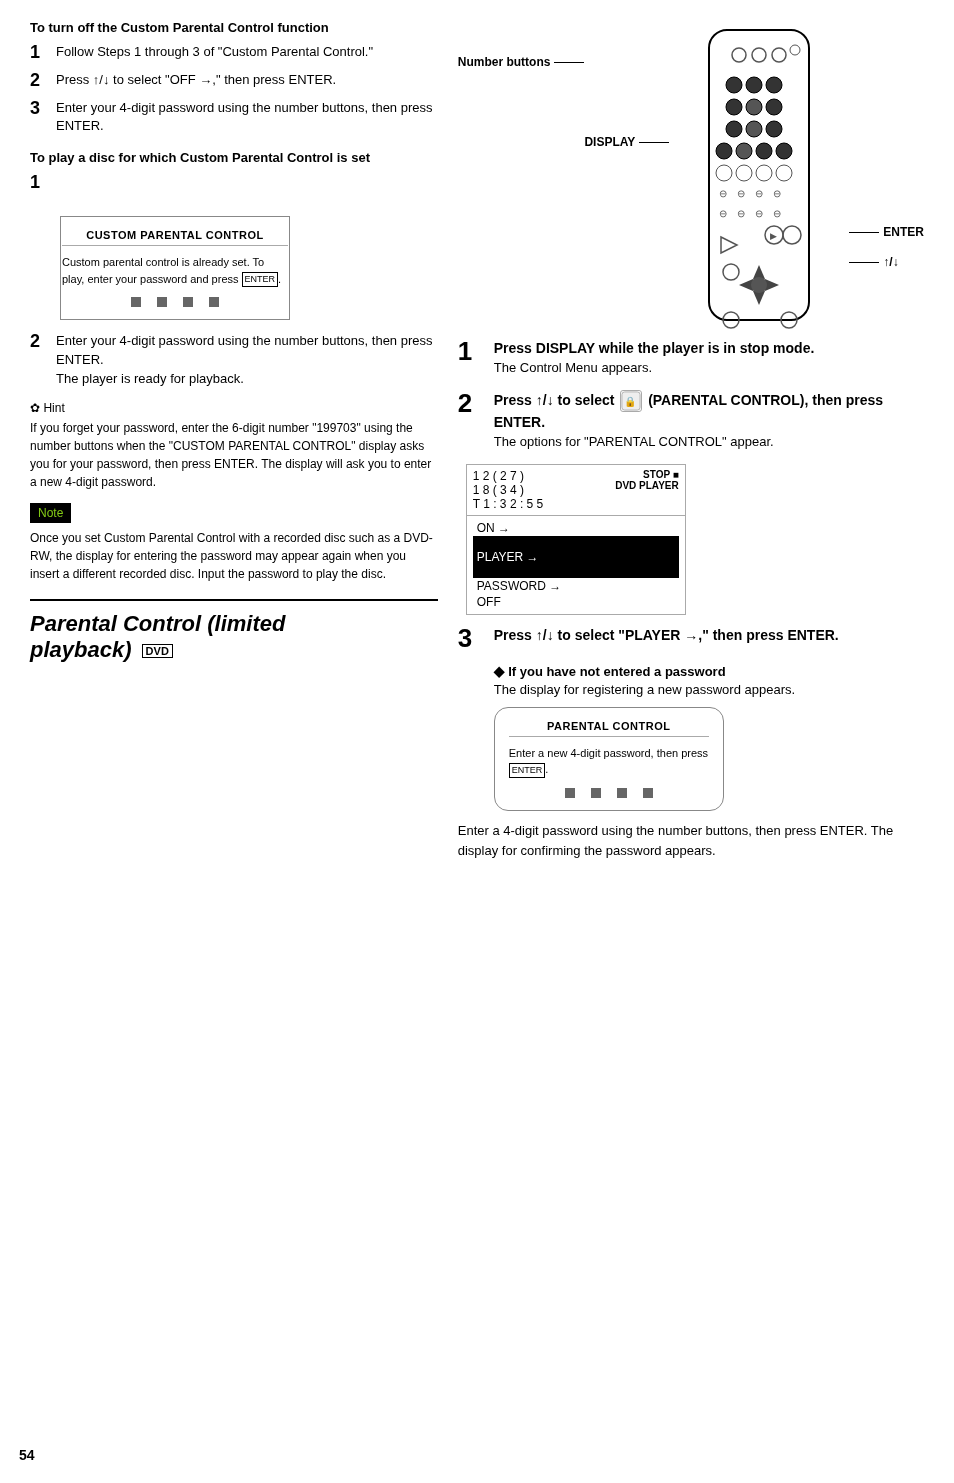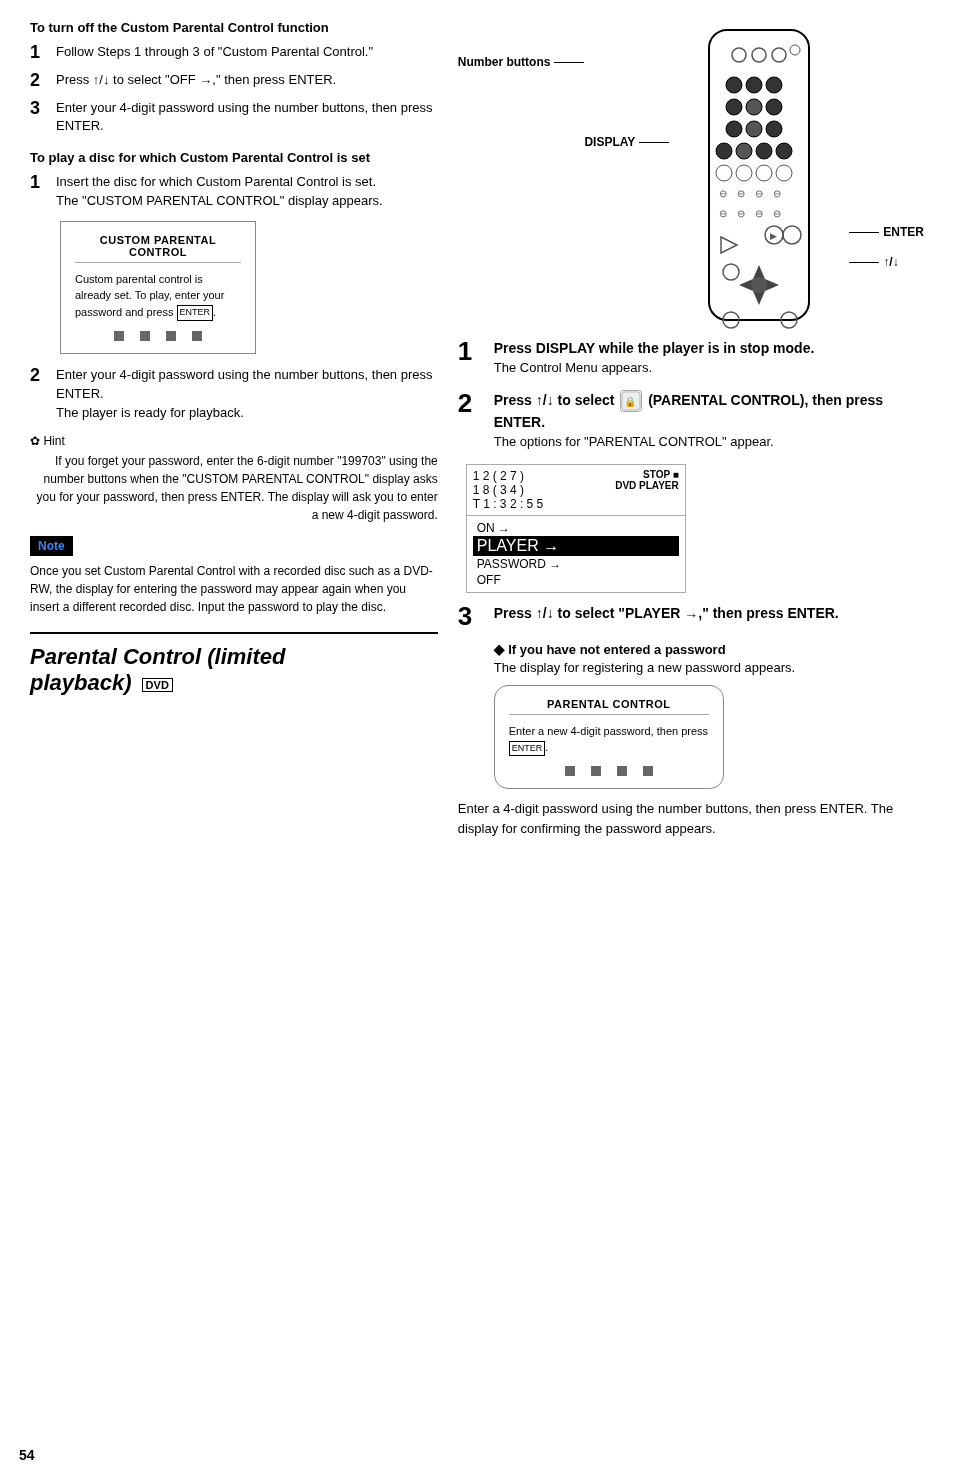--- a/index.html
+++ b/index.html
@@ -38,27 +38,27 @@
     .step-num {
       font-size: 18px;
       font-weight: bold;
       min-width: 18px;
       line-height: 1.1;
     }
     .step-text { font-size: 13px; line-height: 1.45; }
 
     .hint-section { margin: 12px 0; }
     .hint-title { font-size: 12px; margin-bottom: 4px; }
-    .hint-text { font-size: 12px; line-height: 1.5; text-align: right; }
+    .hint-text { font-size: 12px; line-height: 1.5; }
 
     .note-box {
       background: #000;
-      color: #3b82f6;
+      color: #84cc16;
       text-align: center;
-      font-weight: bold;
+      font-weight: normal;
       font-size: 12px;
       padding: 3px 8px;
       display: inline-block;
       margin-bottom: 6px;
     }
     .note-section { margin: 12px 0; }
     .note-text { font-size: 12px; line-height: 1.5; }
 
     .section-divider {
       border-top: 2px solid #000;
@@ -96,23 +96,23 @@
     .line-horiz {
       width: 30px;
       height: 1px;
       background: #000;
       display: inline-block;
     }
 
     
     .display-box {
       border: 1.5px solid #888;
-      padding: 12px 14px;
-      margin: 10px 0 12px 30px;
-      width: 196px;
+      padding: 12px 1px;
+      margin: 23px 0 12px 30px;
+      width: 230px;
     }
     .display-box-title {
       font-size: 11px;
       font-weight: bold;
       text-align: center;
       letter-spacing: 0.5px;
       margin-bottom: 8px;
       border-bottom: 1px solid #aaa;
       padding-bottom: 4px;
     }
@@ -149,21 +149,21 @@
     }
     .menu-box-header-right {
       display: flex;
       flex-direction: column;
       align-items: flex-end;
       font-size: 10px;
       font-weight: bold;
     }
     .menu-box-body { padding: 4px 6px; }
     .menu-item { padding: 1px 4px; font-size: 12px; }
-    .menu-item-selected { background: #000; color: #fff; padding: 1px 4px; font-size: 16px; }
+    .menu-item-selected { background: #000; color: #fff; padding: 14px 4px; font-size: 12px; }
 
     
     .big-step {
       display: flex;
       gap: 10px;
       align-items: flex-start;
       margin-bottom: 12px;
     }
     .big-step-num {
       font-size: 26px;
@@ -235,24 +235,20 @@
         <span class="step-num">3</span>
         <span class="step-text">Enter your 4-digit password using the number buttons, then press ENTER.</span>
       </li>
     </ul>
 
     <h3>To play a disc for which Custom Parental Control is set</h3>
 
     <ul class="step-list">
       <li>
         <span class="step-num">1</span>
-        <span class="step-text">
-          Insert the disc for which Custom Parental Control is set.<br>
-          The "CUSTOM PARENTAL CONTROL" display appears.
-        </span>
       </li>
     </ul>
 
     <div class="display-box">
       <div class="display-box-title">CUSTOM PARENTAL CONTROL</div>
       <div class="display-box-text">
         Custom parental control is already set. To play, enter your password and press <span class="enter-key-box">ENTER</span>.
       </div>
       <div class="password-dots">
         <span class="password-dot"></span>

